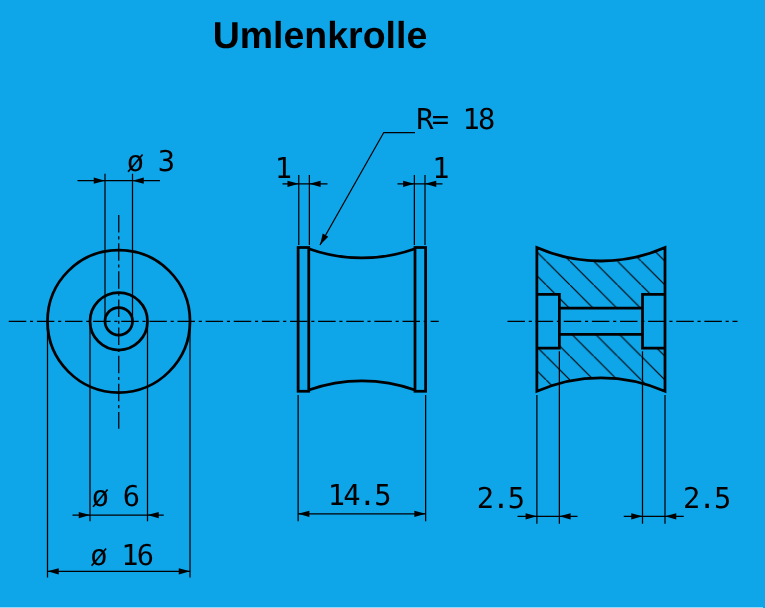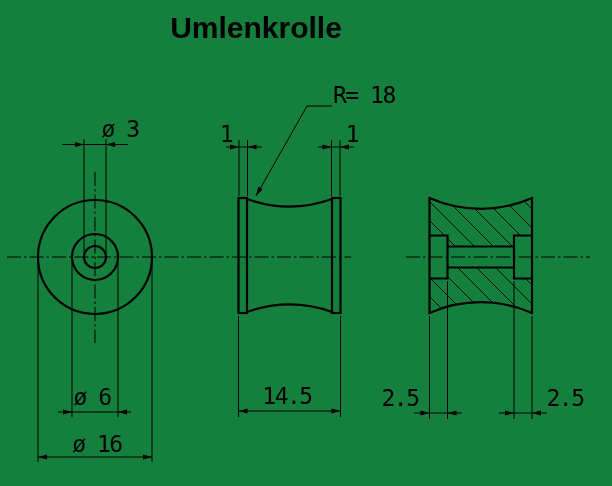--- a/index.html
+++ b/index.html
@@ -1,16 +1,16 @@
 <!DOCTYPE html>
 <html><head>
 <meta charset="utf-8">
 <style>
   html,body { margin:0; padding:0; background:#ffffff; }
-  .stage { position:relative; width:612px; height:486px; background:#15803d; overflow:hidden; }
+  .stage { position:relative; width:612px; height:486px; background:#0ea5e9; overflow:hidden; }
   .thick  { stroke:#000000; stroke-width:2.2; fill:none; stroke-linecap:butt; }
   .thin   { stroke:#000000; stroke-width:1;   fill:none; stroke-linecap:butt; }
   .center { stroke:#000000; stroke-width:1;   fill:none; stroke-dasharray:14 3 2.5 3; }
   .arrow  { fill:#000000; stroke:none; }
   .hatchline { stroke:#000000; stroke-width:0.9; }
   .dim-text {
     font-family:"DejaVu Sans Mono", monospace;
     font-size:23px; letter-spacing:-1.5px; fill:#000000;
   }
   .title-text {

